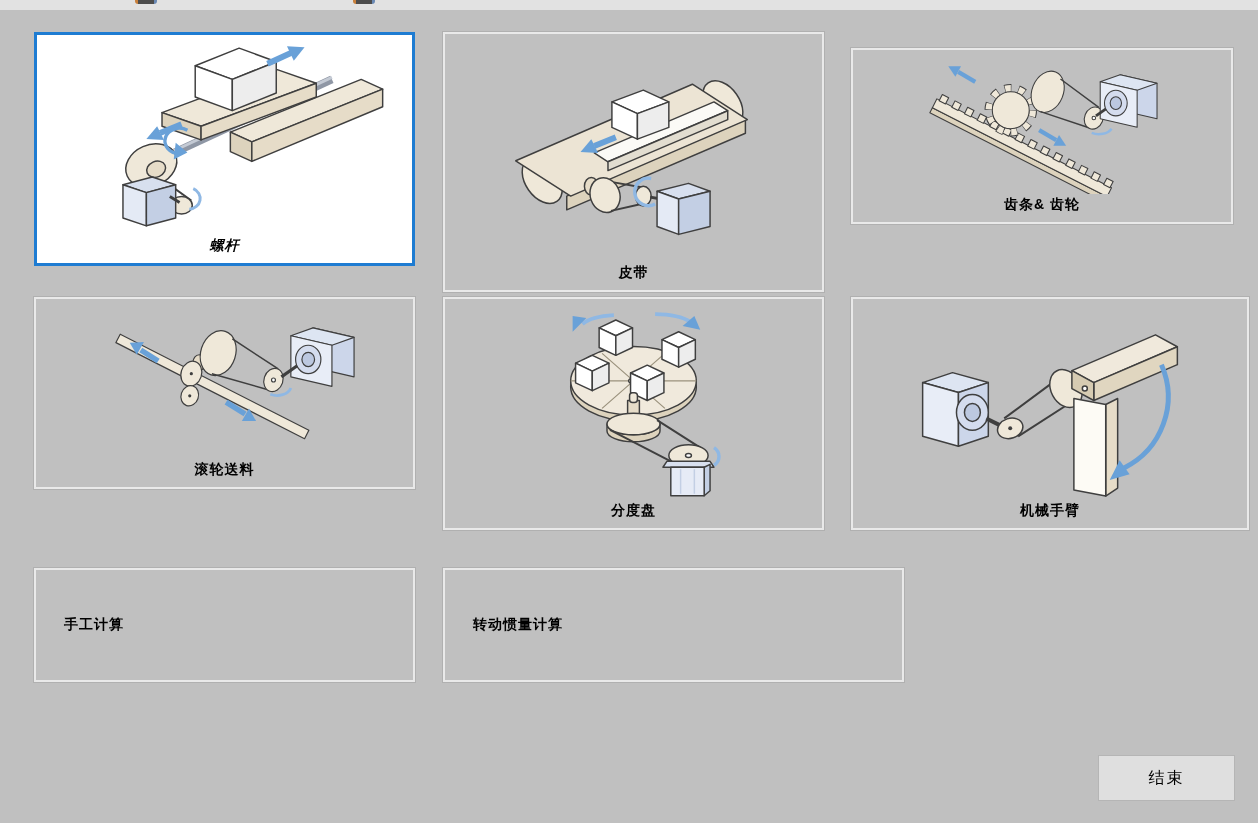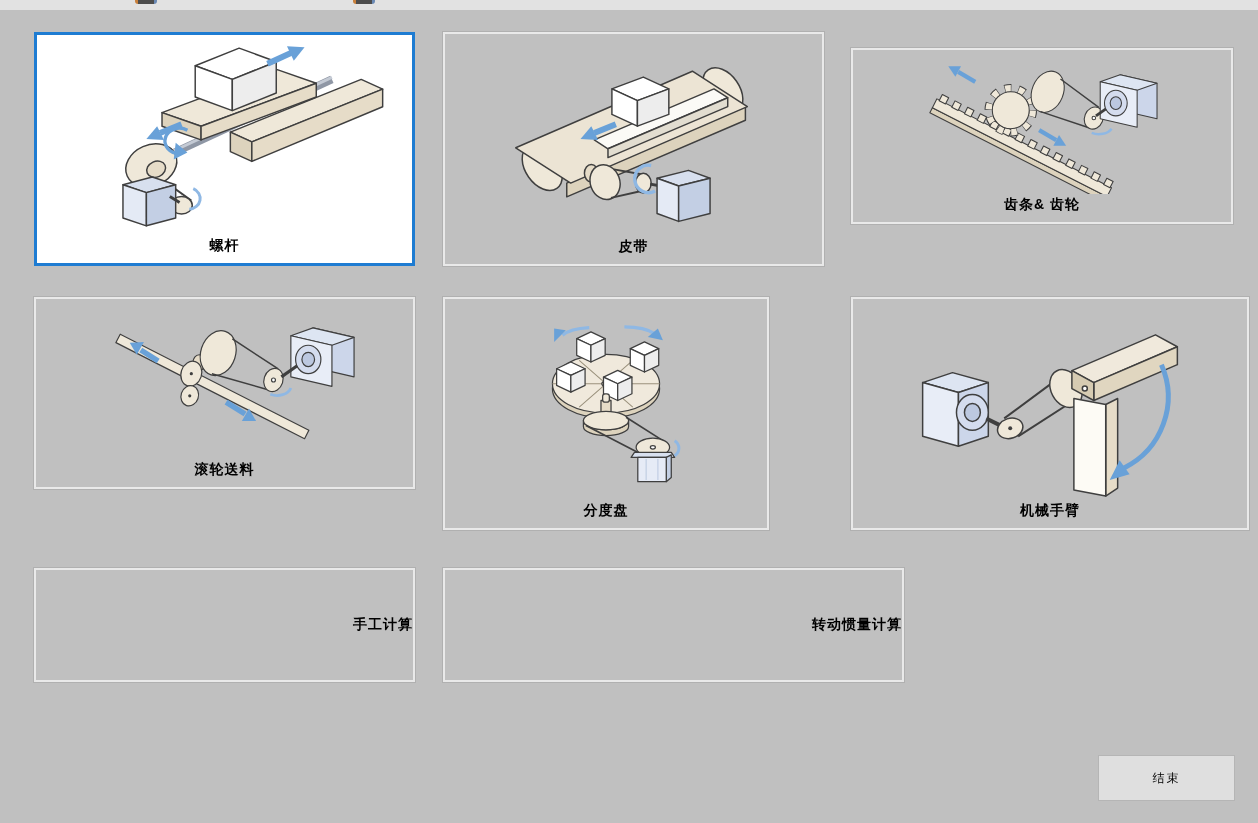--- a/index.html
+++ b/index.html
@@ -21,41 +21,42 @@
     position:absolute;box-sizing:border-box;
     background:#c0c0c0;
     border:2px solid #e9e9e9;
     box-shadow:0 0 0 1px #b0b0b0;
     cursor:pointer;
   }
   .tile.selected{
     background:#ffffff;
     border:3px solid #1e7cd2;
     box-shadow:none;
+    font-style:italic;
   }
   .tile-art{
     position:absolute;left:2px;top:2px;right:2px;bottom:28px;
   }
   .tile-art svg{width:100%;height:100%;}
   .tile-label{
     position:absolute;left:0;right:0;bottom:8px;
     text-align:center;
     font-size:14px;font-weight:600;color:#000;
     letter-spacing:1px;
   }
   .text-tile{
-    display:flex;align-items:center;justify-content:flex-end;
+    display:flex;align-items:center;justify-content:flex-start;padding-left:28px;
   }
   .text-tile .tile-label{position:static;bottom:auto;}
   .end-button{
     position:absolute;left:1098px;top:755px;width:137px;height:46px;
     box-sizing:border-box;
     background:#dfdfdf;border:1px solid #b5b5b5;
     display:flex;align-items:center;justify-content:center;
-    font-size:12px;color:#000;letter-spacing:2px;cursor:pointer;
+    font-size:16px;color:#000;letter-spacing:2px;cursor:pointer;
   }
 </style>
 </head>
 <body>
 
 <div class="top-strip">
   <div class="icon-fragment" style="left:135px"></div>
   <div class="icon-fragment" style="left:353px"></div>
 </div>
 
@@ -98,21 +99,21 @@
         <polygon points="110,103 128,104 121,90"></polygon>
         <path d="M 152,94 a 15,13 0 1 0 -8,24" fill="none" stroke="#69a1d8" stroke-width="3.5"></path>
         <polygon points="138,124 152,117 140,107"></polygon>
         <path d="M 158,154 a 12,11 0 0 1 -4,21" fill="none" stroke="#8fb8e4" stroke-width="3"></path>
       </g>
     </svg>
   </div>
   <div class="tile-label">螺杆</div>
 </div>
 
-<div class="tile" style="left:443px;top:32px;width:381px;height:234px">
+<div class="tile" style="left:443px;top:32px;width:381px;height:260px">
   <div class="tile-art">
     <svg viewBox="0 0 380 200" preserveAspectRatio="xMidYMid meet">
       <g stroke="#3f3f3f" stroke-width="1.5" stroke-linejoin="round">
 
         <ellipse cx="281" cy="54" rx="17" ry="26" transform="rotate(-35 281 54)" fill="#efe8d9"></ellipse>
         <ellipse cx="97" cy="132" rx="17" ry="26" transform="rotate(-35 97 132)" fill="#efe8d9"></ellipse>
 
         <polygon points="122,148 304,70 304,84 122,162" fill="#ddd3bd"></polygon>
 
         <polygon points="70,112 250,34 306,70 126,148" fill="#ece4d4"></polygon>
@@ -236,21 +237,21 @@
         <polygon points="70,53 88,52 79,68"></polygon>
         <line x1="192" y1="128" x2="216" y2="143" stroke="#69a1d8" stroke-width="7"></line>
         <polygon points="230,152 212,152 221,136"></polygon>
         <path d="M 274,110 a 18,13 0 0 1 -26,8" fill="none" stroke="#8fb8e4" stroke-width="3.5"></path>
       </g>
     </svg>
   </div>
   <div class="tile-label">滚轮送料</div>
 </div>
 
-<div class="tile" style="left:443px;top:297px;width:326px;height:233px">
+<div class="tile" style="left:443px;top:297px;width:381px;height:233px">
   <div class="tile-art">
     <svg viewBox="0 0 380 200" preserveAspectRatio="xMidYMid meet">
       <g stroke="#3f3f3f" stroke-width="1.5" stroke-linejoin="round">
 
         <ellipse cx="190" cy="86" rx="64" ry="35" fill="#ddd3bd"></ellipse>
         <ellipse cx="190" cy="80" rx="64" ry="35" fill="#f0e9dc"></ellipse>
         <path d="M126,80 H254 M158,52 L222,108 M222,52 L158,108" stroke="#9a917c" stroke-width="1.2" fill="none"></path>
         <ellipse cx="190" cy="80" rx="5" ry="3" fill="#ddd3bd"></ellipse>
 
         <g>

